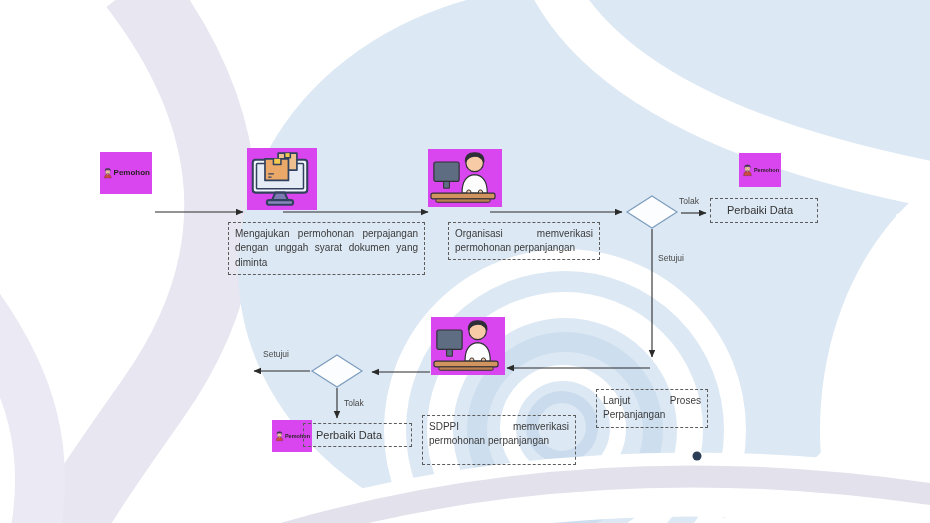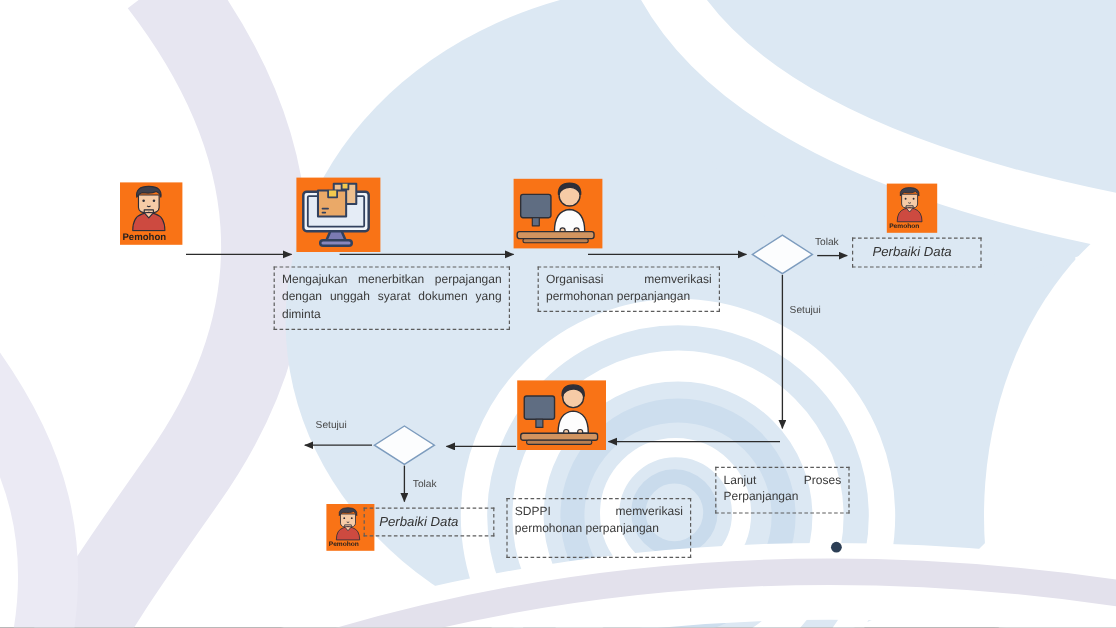--- a/index.html
+++ b/index.html
@@ -13,25 +13,25 @@
     font-size:31px;font-weight:400;color:#262626;letter-spacing:.2px;
   }
   .note{
     position:absolute;box-sizing:border-box;
     border:1.2px dashed #5c5c5c;background:transparent;
     color:#3a3a3a;font-size:10px;line-height:1.44;
     padding:4px 6px;text-align:justify;
   }
   .note--plain{
     text-align:right;font-size:11px;display:flex;align-items:center;
-    line-height:1;color:#333;font-style:italic;
+    line-height:1;color:#333;
   }
   .tile{
-    position:absolute;background:#f97316;
-    display:flex;flex-direction:column;align-items:flex-start;
+    position:absolute;background:#d946ef;
+    display:flex;align-items:center;
     padding:1px 2px;
   }
   .tile-label{font-weight:bold;color:#241f1f;line-height:1.2;}
   .tile-label--lg{font-size:8px;}
   .tile-label--sm{font-size:5.5px;}
   .edge-label{position:absolute;font-size:8.5px;color:#474747;line-height:1;}
   .icon-img{display:block;}
 </style>
 </head>
 <body>
@@ -167,21 +167,21 @@
         <path d="M21.5 18.5 q1.5 1.3 3 0" fill="none"></path>
         <path d="M19 24.5 v-2.5 h8 v2.5 Z" fill="#f6cba6"></path>
         <path d="M9 40 Q9 28 17.5 25.5 L23 24 L28.5 25.5 Q37 28 37 40 Z" fill="#cd4a40"></path>
         <path d="M19.5 25 L23 29 L26.5 25" fill="#f6cba6"></path>
       </g>
     </svg>
     <div class="tile-label tile-label--sm">Pemohon</div>
   </div>
 
 
-  <div class="note" style="left:228px;top:222px;width:197px;height:53px;">Mengajukan menerbitkan perpajangan dengan unggah syarat dokumen yang diminta</div>
+  <div class="note" style="left:228px;top:222px;width:197px;height:53px;">Mengajukan permohonan perpajangan dengan unggah syarat dokumen yang diminta</div>
 
   <div class="note" style="left:448px;top:222px;width:152px;height:38px;">Organisasi memverikasi permohonan perpanjangan</div>
 
   <div class="note note--plain" style="left:710px;top:198px;width:108px;height:25px;padding-left:16px;">Perbaiki Data</div>
 
   <div class="note" style="left:596px;top:389px;width:112px;height:39px;">Lanjut Proses Perpanjangan</div>
 
   <div class="note" style="left:422px;top:391px;width:154px;height:50px;margin-top:24px;">SDPPI memverikasi permohonan perpanjangan</div>
 
 

